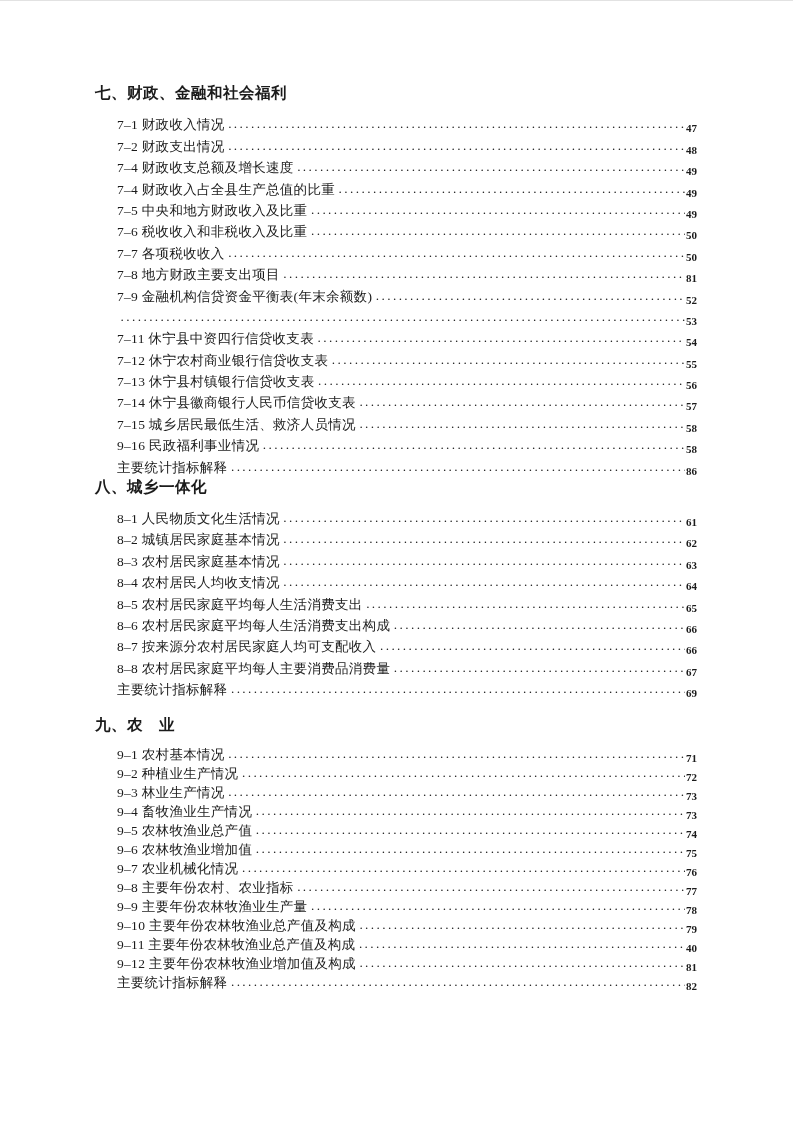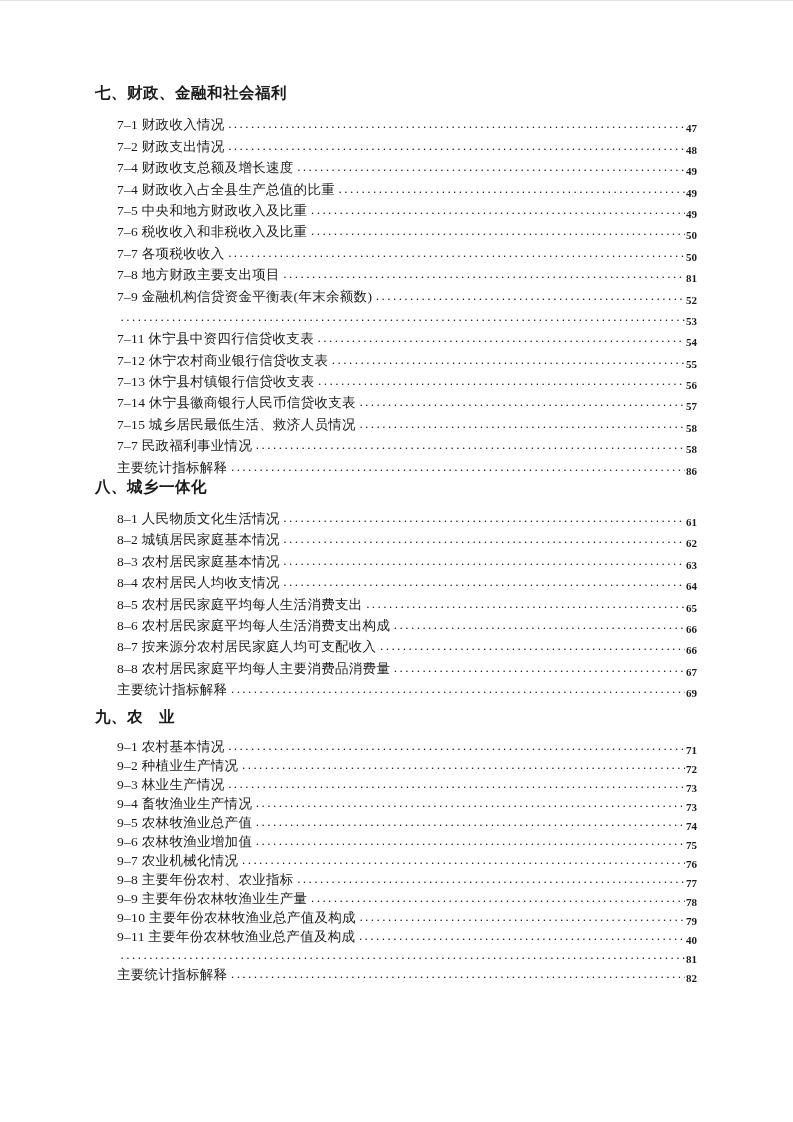--- a/index.html
+++ b/index.html
@@ -17,21 +17,21 @@
     border-top: 1px solid #e2e2e2;
     box-sizing: border-box;
   }
   .page {
     box-sizing: border-box;
     width: 793px;
     padding: 82px 96px 0 95px;
   }
   .section { }
   .section + .section { }
-  .section.s3 { margin-top: 8px; }
+  .section.s3 { margin-top: 16px; }
   .section-title {
     font-size: 15.5px;
     font-weight: bold;
     margin: 0 0 9px 0;
     letter-spacing: 0.5px;
   }
   .entries { }
   .toc-row {
     display: flex;
     align-items: flex-end;
@@ -155,21 +155,21 @@
     <span class="pagenum">57</span>
   </div>
 
   <div class="toc-row">
     <span class="toc-label">7–15 城乡居民最低生活、救济人员情况</span>
     <span class="dots"></span>
     <span class="pagenum">58</span>
   </div>
 
   <div class="toc-row">
-    <span class="toc-label">7–7 民政福利事业情况</span>
+    <span class="toc-label">9–16 民政福利事业情况</span>
     <span class="dots"></span>
     <span class="pagenum">58</span>
   </div>
 
   <div class="toc-row">
     <span class="toc-label">主要统计指标解释</span>
     <span class="dots"></span>
     <span class="pagenum">86</span>
   </div>
 </div>
@@ -298,20 +298,21 @@
     <span class="pagenum">79</span>
   </div>
 
   <div class="toc-row">
     <span class="toc-label">9–11 主要年份农林牧渔业总产值及构成</span>
     <span class="dots"></span>
     <span class="pagenum">40</span>
   </div>
 
   <div class="toc-row">
+    <span class="toc-label">9–12 主要年份农林牧渔业增加值及构成</span>
     <span class="dots"></span>
     <span class="pagenum">81</span>
   </div>
 
   <div class="toc-row">
     <span class="toc-label">主要统计指标解释</span>
     <span class="dots"></span>
     <span class="pagenum">82</span>
   </div>
 </div>

